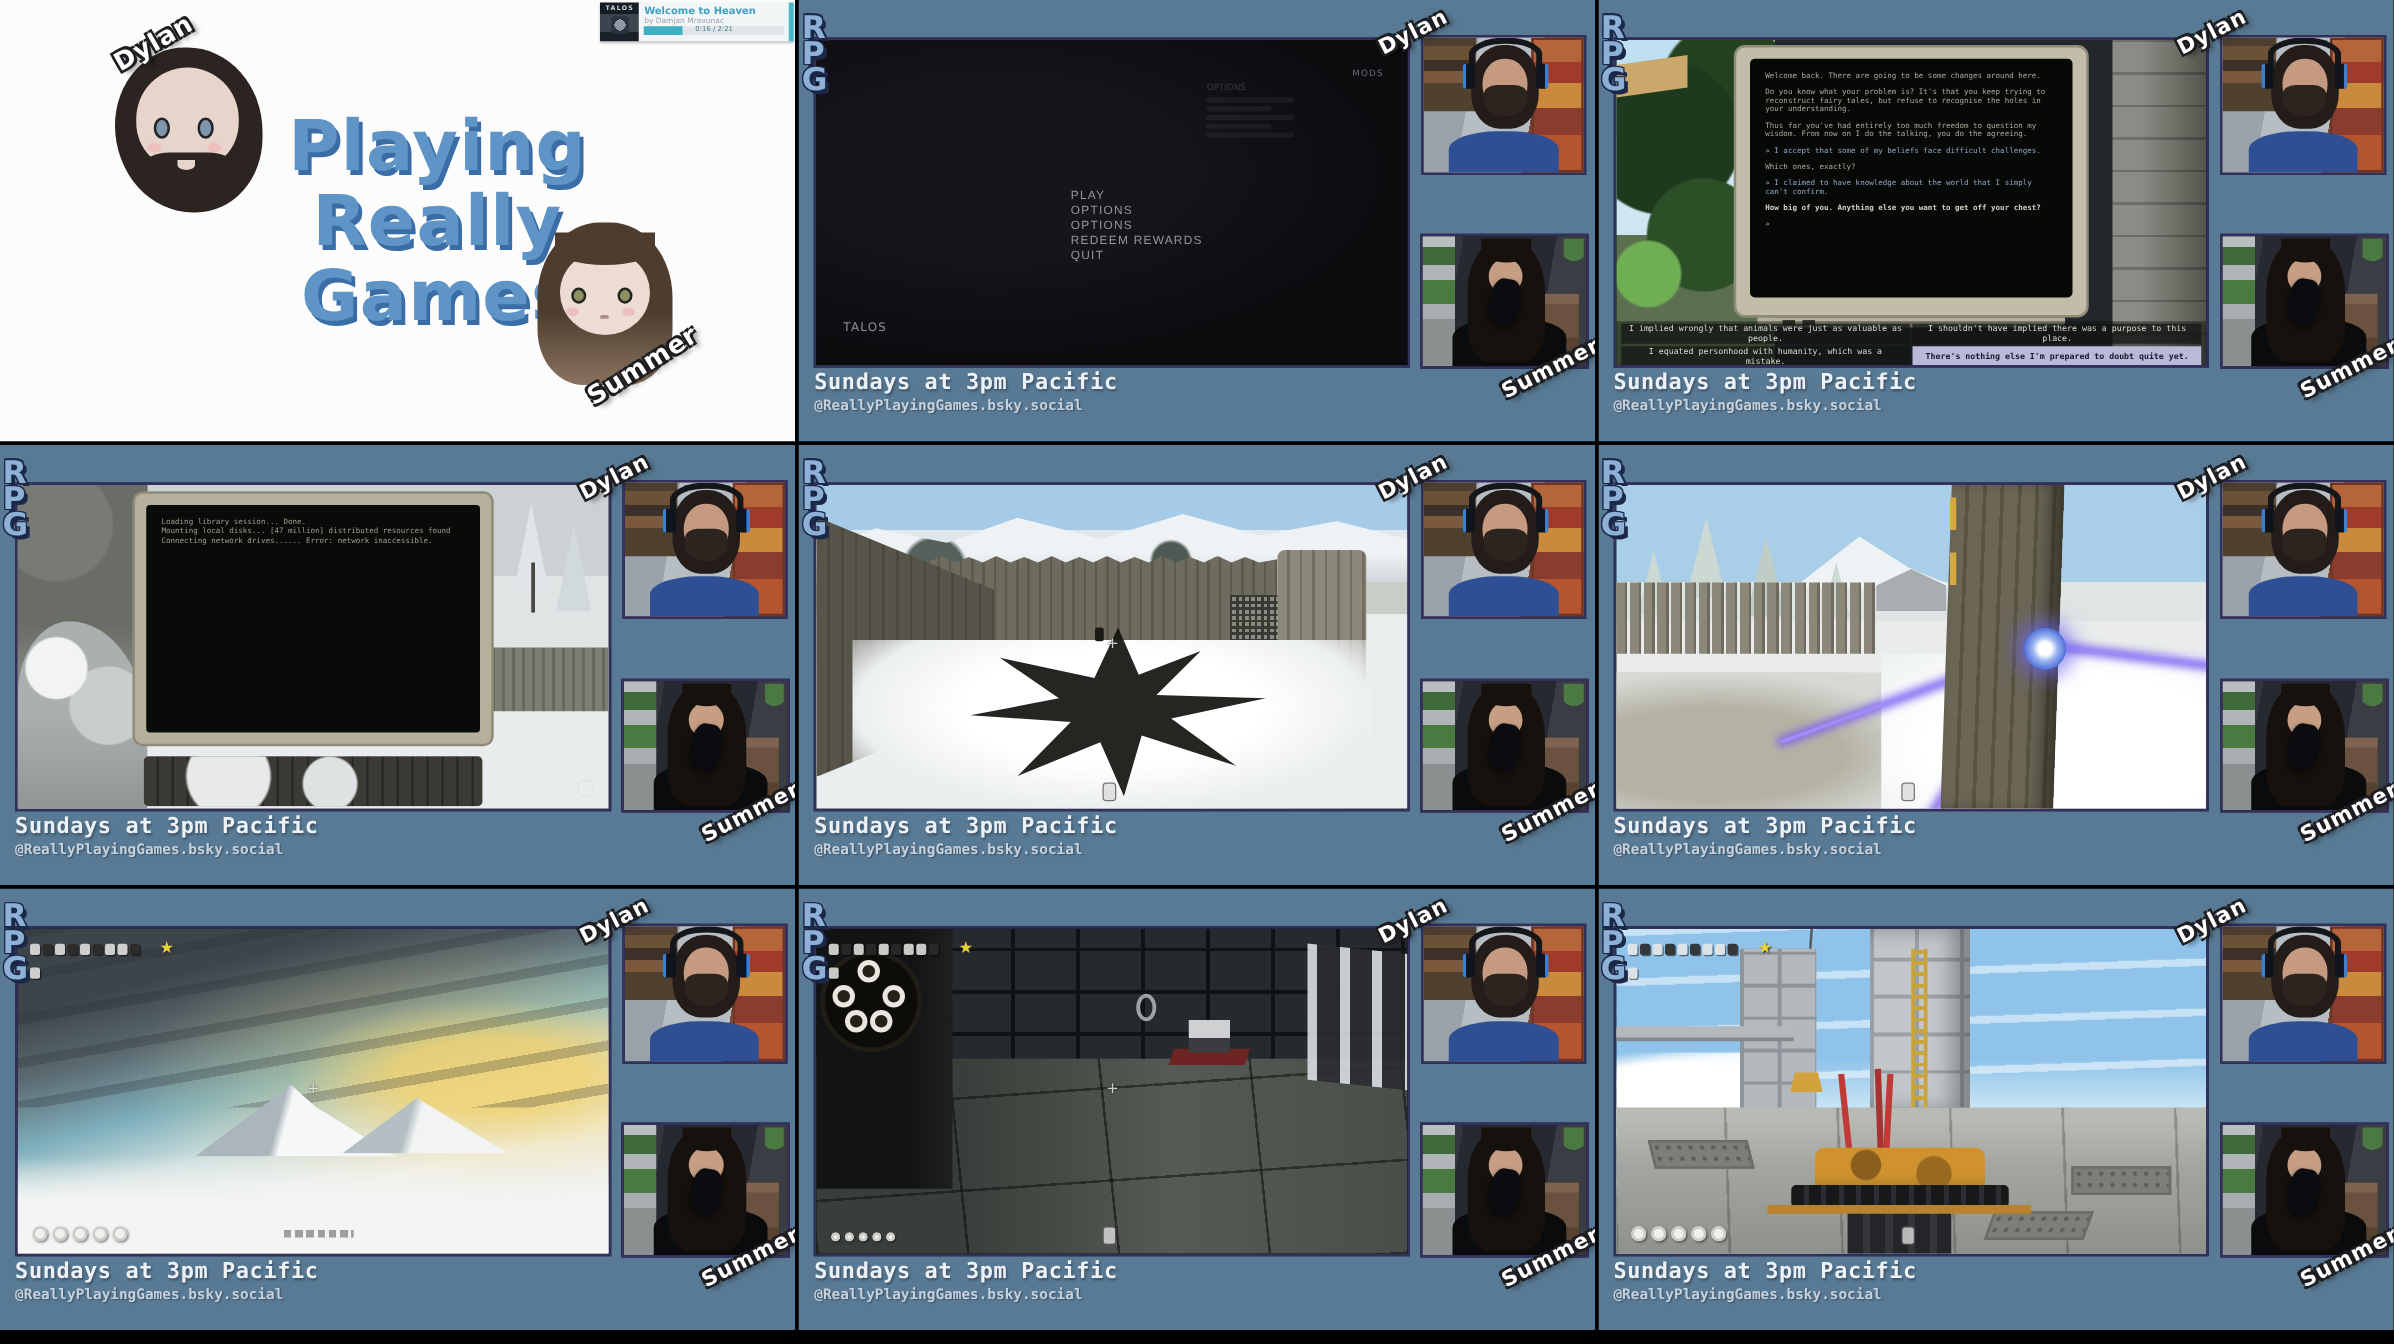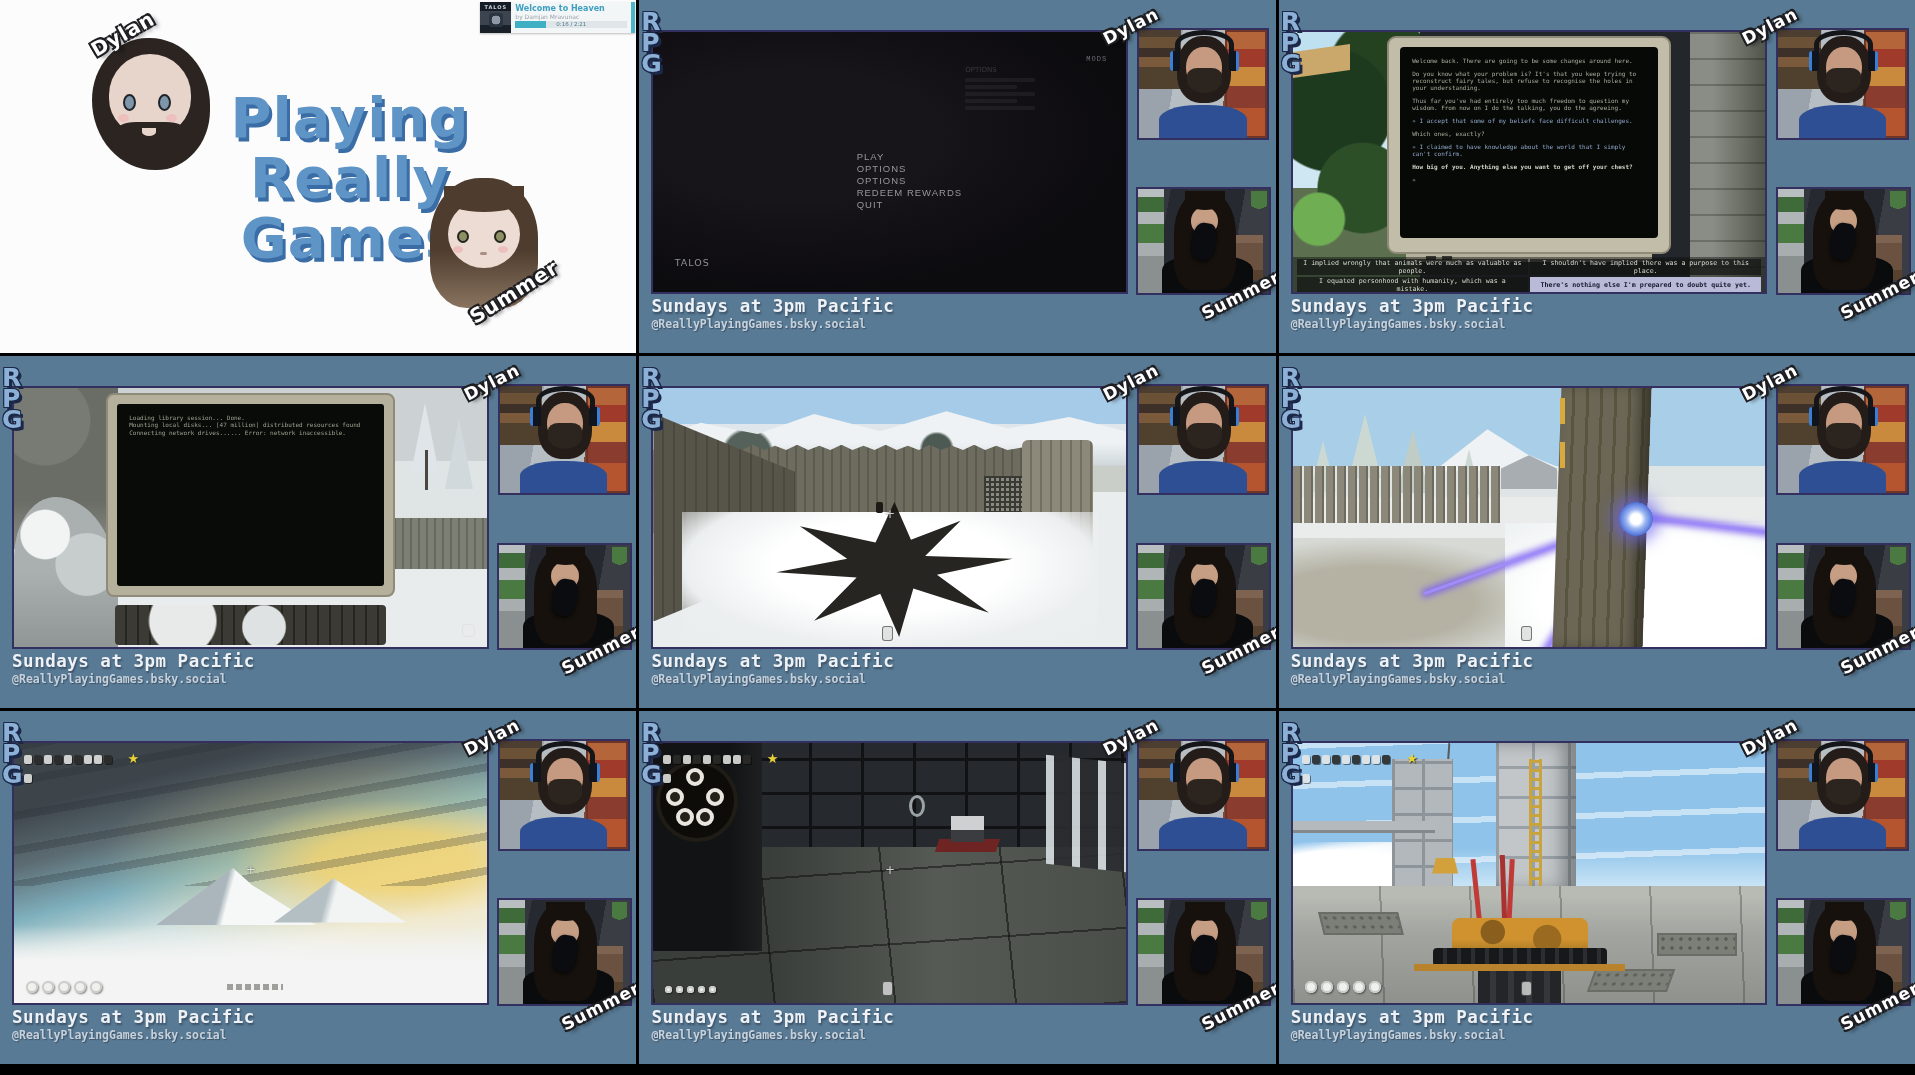--- a/index.html
+++ b/index.html
@@ -105,21 +105,21 @@
   .toast-artist{font-size:6px;color:#9aa2ab;line-height:7px;}
   .toast-progress{position:relative;height:7px;margin-top:1px;background:#dfe5e8;}
   .toast-progress .fill{position:absolute;left:0;top:0;bottom:0;width:27%;background:#3fb0c4;}
   .toast-time{position:absolute;inset:0;text-align:center;font-size:5.5px;line-height:7px;color:#4a7b8a;}
 
   
   .sc-menu{background:radial-gradient(ellipse at 30% 40%,#17141a 0 30%,#0c0b0e 70%),#0c0b0e;}
   .mm-menu{position:absolute;left:43%;top:46%;font-family:"Liberation Sans",sans-serif;}
   .mm-menu div{font-size:9.5px;line-height:12px;color:#97969e;letter-spacing:1px;cursor:default;}
   .mm-back{position:absolute;left:4.5%;bottom:9%;font-size:9.5px;color:#918f98;letter-spacing:1px;}
-  .mm-corner{position:absolute;right:4%;top:9%;font-size:7px;color:#6e6d76;letter-spacing:1px;font-family:Liberation Mono, monospace;}
+  .mm-corner{position:absolute;right:4%;top:9%;font-size:7px;color:#6e6d76;letter-spacing:1px;}
   .mm-ghost{position:absolute;left:66%;top:13%;opacity:.32;color:#8b8a93;font-size:7px;line-height:9px;}
   .mm-ghost .bar{width:70px;height:4px;background:#3a3740;margin:3px 0;border-radius:1px;}
   .mm-ghost .bar.w{width:52px;}
 
   
   .sc-talos{background:#23272c;}
   .t3-left{position:absolute;left:0;top:0;width:27%;height:100%;background:
     radial-gradient(circle at 20% 72%,#6fae52 0 12%,transparent 13%),
     radial-gradient(circle at 55% 60%,#2c4f28 0 26%,transparent 27%),
     radial-gradient(circle at 30% 30%,#1e3a1e 0 30%,transparent 31%),
@@ -417,21 +417,21 @@
             <p>Which ones, exactly?</p>
             <p class="resp">» I claimed to have knowledge about the world that I simply can't confirm.</p>
             <p class="bold2">How big of you. Anything else you want to get off your chest?</p>
             <p>»</p>
           </div>
         </div>
         <div class="t3-ledge">
             <i></i>
           </div>
         <div class="t3-options">
-          <div class="t3-opt">I implied wrongly that animals were much as valuable as people.</div>
+          <div class="t3-opt">I implied wrongly that animals were just as valuable as people.</div>
           <div class="t3-opt">I shouldn't have implied there was a purpose to this place.</div>
           <div class="t3-opt">I equated personhood with humanity, which was a mistake.</div>
           <div class="t3-opt hl">There's nothing else I'm prepared to doubt quite yet.</div>
         </div>
       </div>
     </div>
 
   <div class="rpg">
     <span>R</span>
     <span>P</span>

